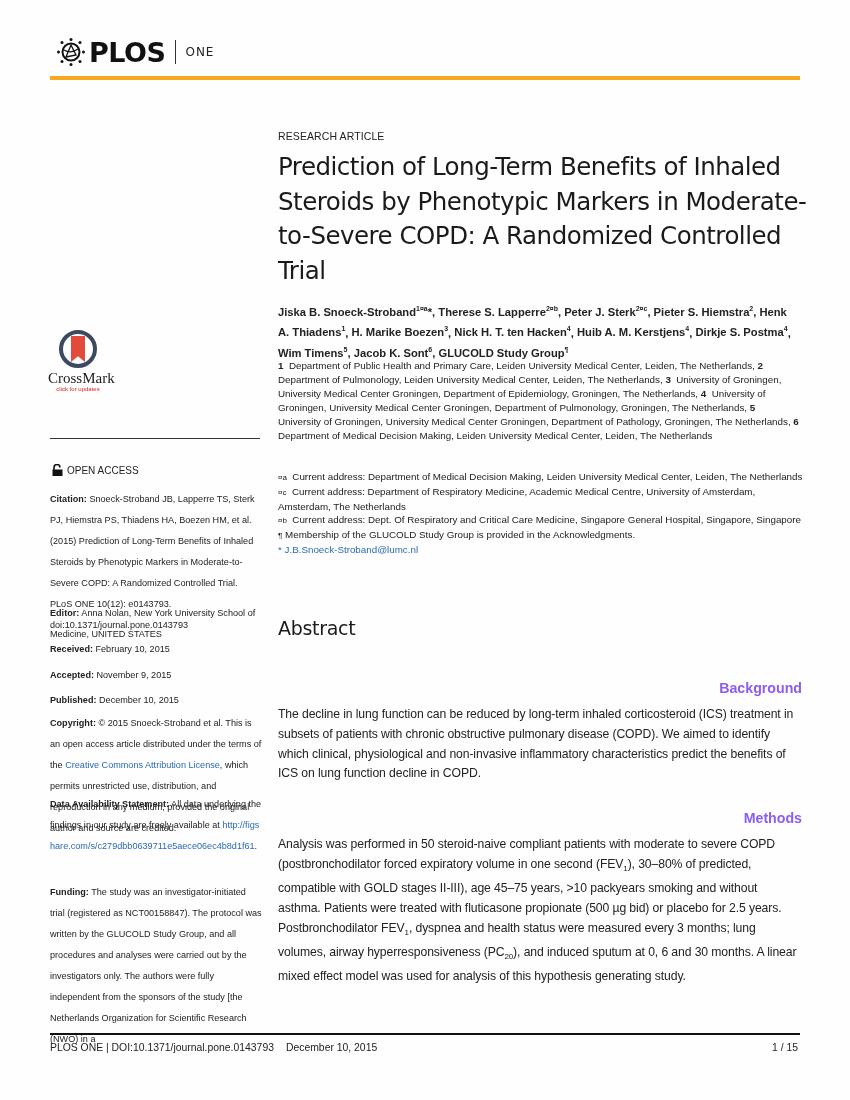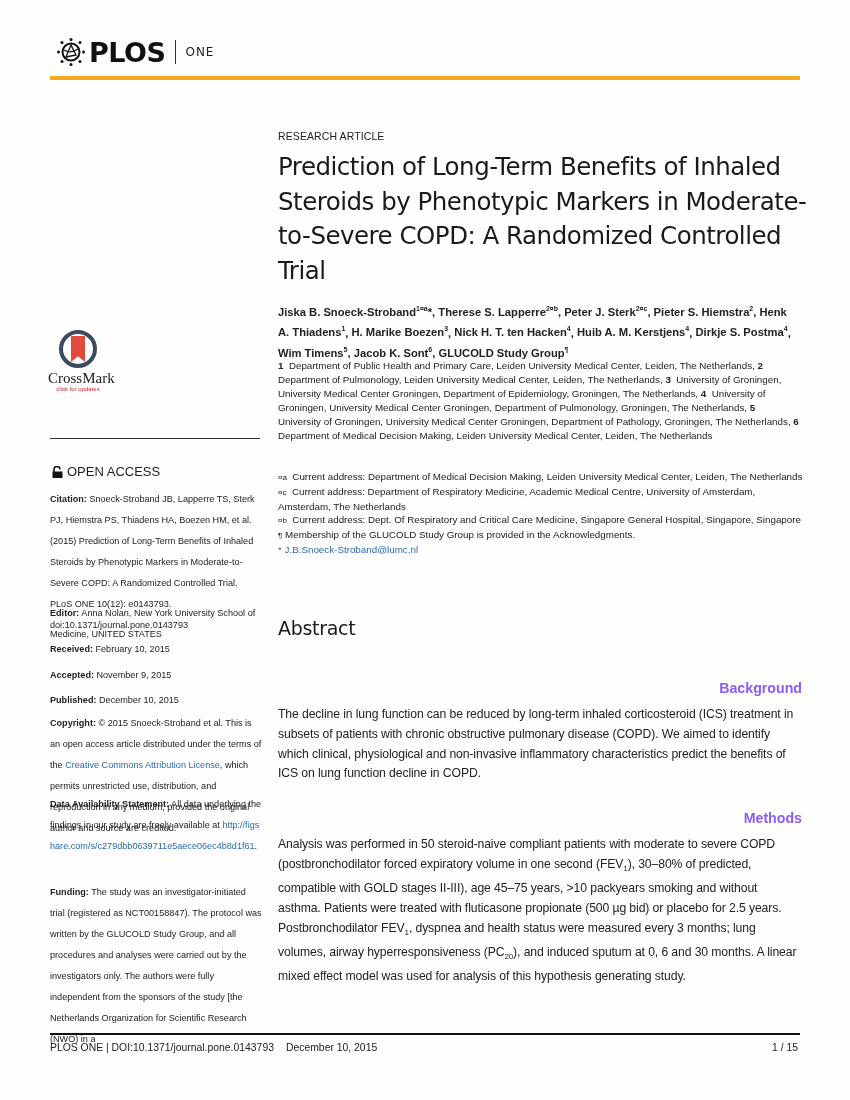--- a/index.html
+++ b/index.html
@@ -16,21 +16,21 @@
     .orange-rule { left: 50px; top: 76px; width: 750px; height: 4px; background: #f7a823; }
 
     
     .crossmark { left: 48px; top: 330px; width: 60px; text-align: center; }
     .crossmark-circle { width: 38px; height: 38px; border-radius: 50%; border: 4px solid #3b4a60; margin: 0 auto; position: relative; box-sizing: border-box; background: #fff; }
     .crossmark-ribbon { position: absolute; left: 8px; top: 2px; width: 14px; height: 26px; background: #e24a3b; clip-path: polygon(0 0,100% 0,100% 100%,50% 78%,0 100%); }
     .crossmark-title { font-family: "Liberation Serif", serif; font-size: 15px; color: #222; margin-top: 2px; }
     .crossmark-sub { font-size: 6px; color: #d22; margin-top: -1px; }
     .left-rule { left: 50px; top: 438px; width: 210px; height: 1px; background: #333; }
 
-    .open-access { left: 52px; top: 464px; display: flex; align-items: center; font-size: 13px; color: #222; }
+    .open-access { left: 52px; top: 464px; display: flex; align-items: center; font-size: 10px; color: #222; }
     .lock { width: 11px; height: 12px; margin-right: 4px; }
 
     .sidebar { left: 50px; width: 212px; font-size: 9.1px; line-height: 21px; color: #222; }
     .sidebar b { font-weight: bold; }
     .sb-citation { top: 489px; }
     .sb-editor { top: 603px; }
     .sb-received { top: 639px; }
     .sb-accepted { top: 665px; }
     .sb-published { top: 690px; }
     .sb-copyright { top: 713px; }

